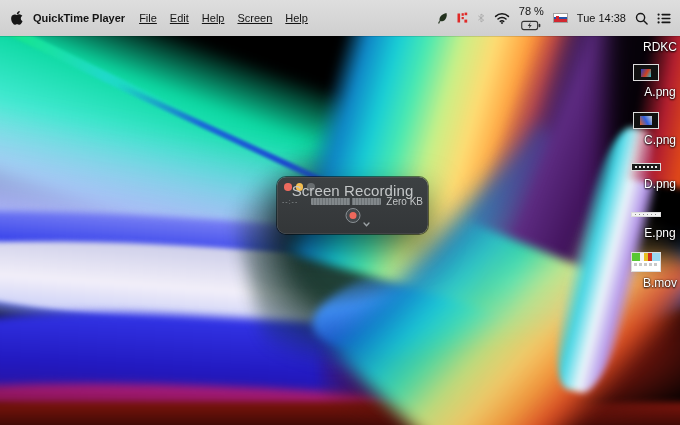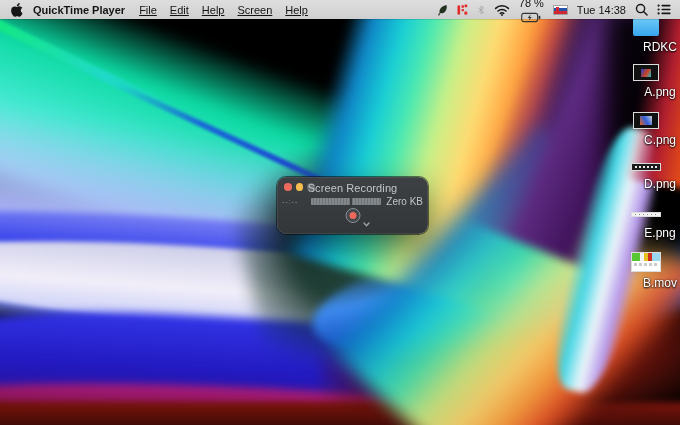--- a/index.html
+++ b/index.html
@@ -39,21 +39,21 @@
   #w-sweep{left:574px;top:125px;width:66px;height:270px;transform:rotate(14deg);border-radius:40%;
     background:linear-gradient(90deg,rgba(40,200,220,0) 0%,#3fd5e5 25%,#eef6fa 55%,#b495ea 82%,rgba(100,30,90,0) 100%);filter:blur(3px);}
   #w-rred{left:642px;top:-15px;width:60px;height:200px;transform:rotate(10deg);
     background:linear-gradient(90deg,rgba(150,20,40,0) 0%,#b11d30 45%,#e04918 88%);filter:blur(3px);}
   #w-gstreak{left:-8px;top:16px;width:235px;height:10px;transform-origin:0 0;transform:rotate(26deg);
     background:linear-gradient(90deg,#12e87e,#1fd9c9 55%,rgba(30,217,201,0) 95%);filter:blur(1.5px);}
   #w-bstreak{left:118px;top:82px;width:310px;height:6px;transform-origin:0 0;transform:rotate(25deg);
     background:linear-gradient(90deg,rgba(20,90,220,0),#1a55e0 30%,#1a32d8 60%,rgba(26,50,216,0) 95%);filter:blur(1.5px);opacity:.85;}
 
   
-  .menubar{position:absolute;left:0;top:0;width:100%;height:19px;z-index:10;
+  .menubar{position:absolute;left:0;top:0;width:100%;height:36px;z-index:10;
     background:linear-gradient(180deg,#dedede,#cfcfcf);display:flex;align-items:center;
     font-size:11px;color:#141414;box-shadow:0 0.5px 0 rgba(0,0,0,.25);}
   .mb-left{display:flex;align-items:center;padding-left:10px;gap:0;}
   .apple{width:13px;height:14px;display:flex;align-items:center;justify-content:center;margin-right:10px;}
   .app-name{font-weight:700;margin-right:14px;white-space:nowrap;}
   .menu-item{margin-right:13px;white-space:nowrap;text-decoration:underline;}
   .mb-right{margin-left:auto;display:flex;align-items:center;gap:9px;padding-right:9px;}
   .sicon{display:flex;align-items:center;justify-content:center;height:16px;}
   .batt{display:flex;align-items:center;gap:3px;white-space:nowrap;flex-direction:column;}
   .flag{width:13px;height:8px;display:flex;flex-direction:column;position:relative;border:0.5px solid rgba(0,0,0,.25);}
@@ -83,21 +83,21 @@
   #di-rdkc{top:18px;} #di-a{top:64px;} #di-c{top:112px;} #di-d{top:163px;} #di-e{top:212px;} #di-b{top:252px;}
 
   
   .rec-window{position:absolute;left:277px;top:177px;width:151px;height:57px;z-index:20;
     background:linear-gradient(180deg,#3d4143,#333638);border-radius:9px;
     box-shadow:inset 0 0 0 0.5px rgba(255,255,255,.16),0 0 0 1px rgba(0,0,0,.5),0 14px 34px rgba(0,0,0,.55);}
   .traffic{position:absolute;left:7px;top:6px;display:flex;gap:4px;}
   .tl{width:7.5px;height:7.5px;border-radius:50%;}
   .tl-red{background:#ed6a5e;}.tl-yellow{background:#f4bf50;}.tl-gray{background:#686d6f;}
   .rec-title{position:absolute;top:5px;left:0;width:100%;text-align:center;
-    font-size:11px;color:#c4c7c8;letter-spacing:.1px;}
+    font-size:15px;color:#c4c7c8;letter-spacing:.1px;}
   .rec-row2{position:absolute;top:19px;left:5px;right:5px;height:10px;display:flex;align-items:center;gap:5px;}
   .rec-timer{font-size:7px;color:#8f9496;letter-spacing:1px;width:24px;}
   .rec-meter{flex:1;height:7px;border-radius:1px;position:relative;
     background:repeating-linear-gradient(90deg,#82888b 0 2px,#6d7376 2px 3px);}
   .rec-meter:after{content:"";position:absolute;left:56%;top:0;width:1.5px;height:100%;background:#3a3e40;}
   .rec-size{font-size:10px;color:#c2c5c6;white-space:nowrap;}
   .rec-controls{position:absolute;top:30px;left:0;right:0;height:18px;}
   .rec-btn{position:absolute;left:50%;top:1px;transform:translateX(-50%);
     width:15px;height:15px;border-radius:50%;background:#43484b;border:1.5px solid #8a9094;
     box-sizing:border-box;display:flex;align-items:center;justify-content:center;}

